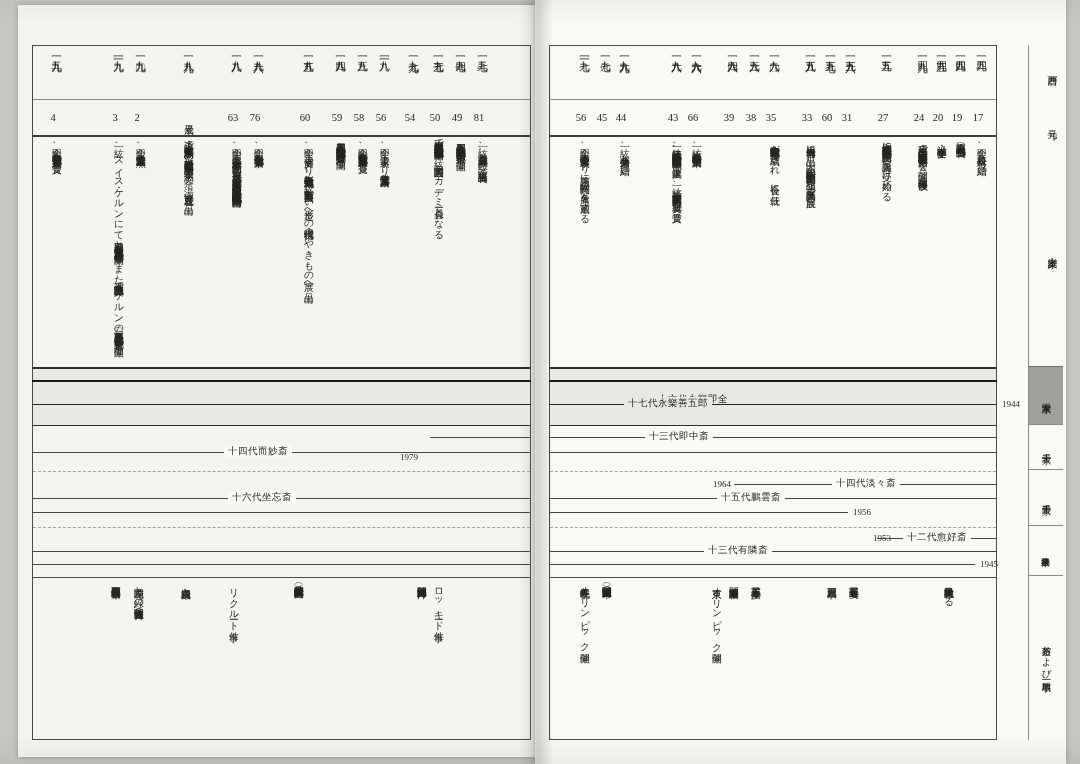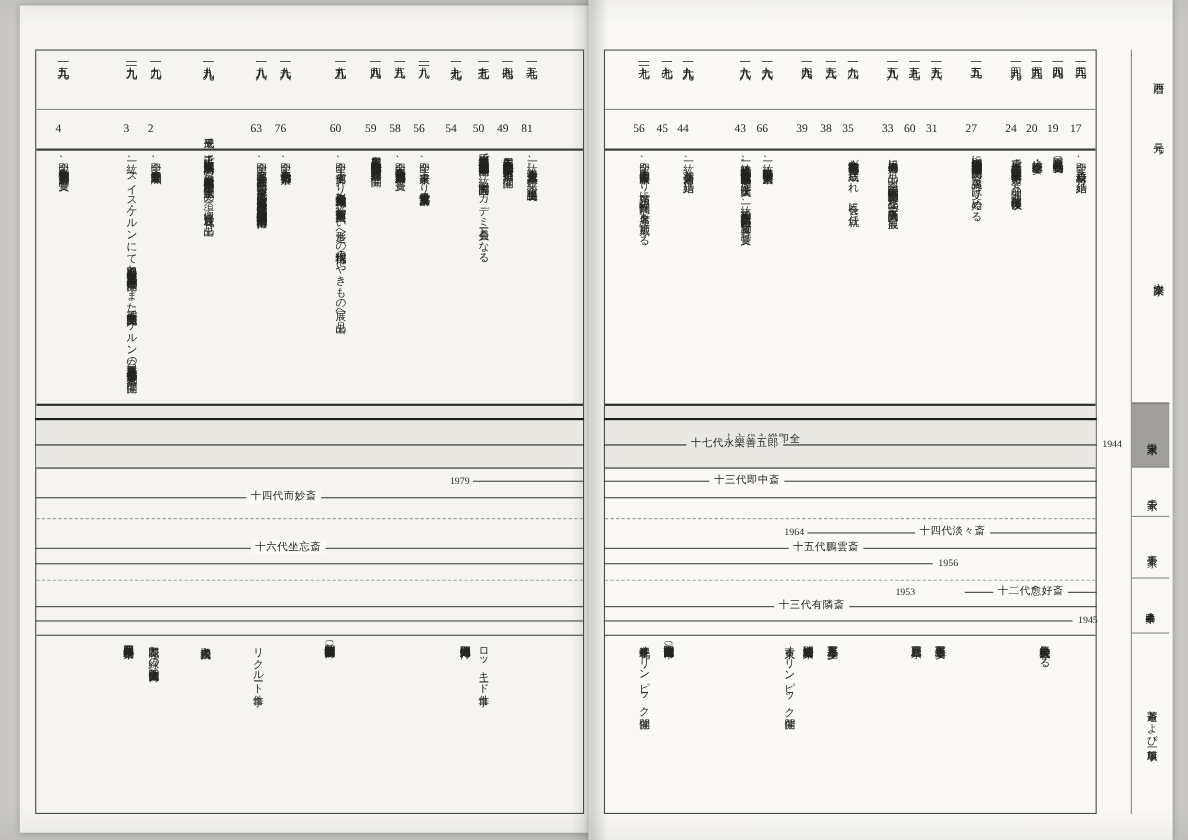--- a/index.html
+++ b/index.html
@@ -170,21 +170,21 @@
     <div class="tl-line w-normal" style="left: 549px; width: 448px; top: 452px;"></div>
     <div class="tl-line w-normal" style="left: 734px; width: 263px; top: 484px;"></div>
     <div class="tl-label bg-page" style="left: 866px; top: 484px;">十四代淡々斎</div>
     <div class="tl-num" style="top: 484px; left: 704px; width: 27px; text-align: right;">1964</div>
     <div class="tl-line w-normal" style="left: 549px; width: 448px; top: 498px;"></div>
     <div class="tl-label bg-page" style="left: 751px; top: 498px;">十五代鵬雲斎</div>
     <div class="tl-line w-normal" style="left: 549px; width: 299px; top: 512px;"></div>
     <div class="tl-num" style="top: 512px; left: 853px;">1956</div>
     <div class="tl-line w-normal" style="left: 877px; width: 120px; top: 538px;"></div>
     <div class="tl-label bg-page" style="left: 937px; top: 538px;">十二代愈好斎</div>
-    <div class="tl-num" style="top: 538px; left: 805px; width: 27px; text-align: right;">1953</div>
+    <div class="tl-num" style="top: 538px; left: 864px; width: 27px; text-align: right;">1953</div>
     <div class="tl-line w-normal" style="left: 549px; width: 448px; top: 551px;"></div>
     <div class="tl-label bg-page" style="left: 738px; top: 551px;">十三代有隣斎</div>
     <div class="tl-line w-normal" style="left: 549px; width: 426px; top: 564px;"></div>
     <div class="tl-num" style="top: 564px; left: 980px;">1945</div>
     <div class="vtext year-label" style="right: 591px;">一九七二</div>
     <div class="era-label" style="left: 466px;">81</div>
     <div class="vtext entry-text" style="right: 590px;">紘一、日本工芸会正会員。紘一の長男・陽一誕生</div>
     <div class="vtext year-label" style="right: 613px;">一九七四</div>
     <div class="era-label" style="left: 444px;">49</div>
     <div class="vtext entry-text" style="right: 612px;">京都伝統陶芸家協会十五周年展を京都市美術館で開催</div>
@@ -226,21 +226,21 @@
     <div class="vtext event-text" style="right: 634px;">ロッキード事件</div>
     <div class="vtext event-text" style="right: 651px;">沖縄海洋博覧会開催</div>
     <div class="vtext event-text" style="right: 774px;">国際科学技術博覧会開催（筑波）</div>
     <div class="vtext event-text" style="right: 839px;">リクルート事件</div>
     <div class="vtext event-text" style="right: 887px;">消費税導入</div>
     <div class="vtext event-text" style="right: 934px;">国際花と緑の博覧会開催（大阪）</div>
     <div class="vtext event-text" style="right: 957px;">三千家合同利休四百年忌</div>
     <div class="tl-line w-heavy" style="left: 32px; width: 499px; top: 380px;"></div>
     <div class="tl-line w-medium" style="left: 32px; width: 499px; top: 404px;"></div>
     <div class="tl-line w-normal" style="left: 430px; width: 101px; top: 437px;"></div>
-    <div class="tl-num" style="top: 437px; left: 400px; width: 27px; text-align: right;">1979</div>
+    <div class="tl-num" style="top: 457px; left: 400px; width: 27px; ">1979</div>
     <div class="tl-line w-normal" style="left: 32px; width: 499px; top: 452px;"></div>
     <div class="tl-label bg-page" style="left: 258px; top: 452px;">十四代而妙斎</div>
     <div class="tl-line w-normal" style="left: 32px; width: 499px; top: 498px;"></div>
     <div class="tl-line w-normal" style="left: 32px; width: 499px; top: 512px;"></div>
     <div class="tl-label bg-page" style="left: 262px; top: 498px;">十六代坐忘斎</div>
     <div class="tl-line w-normal" style="left: 32px; width: 499px; top: 551px;"></div>
     <div class="tl-line w-normal" style="left: 32px; width: 499px; top: 564px;"></div>
   </div>
 
 </body></html>

